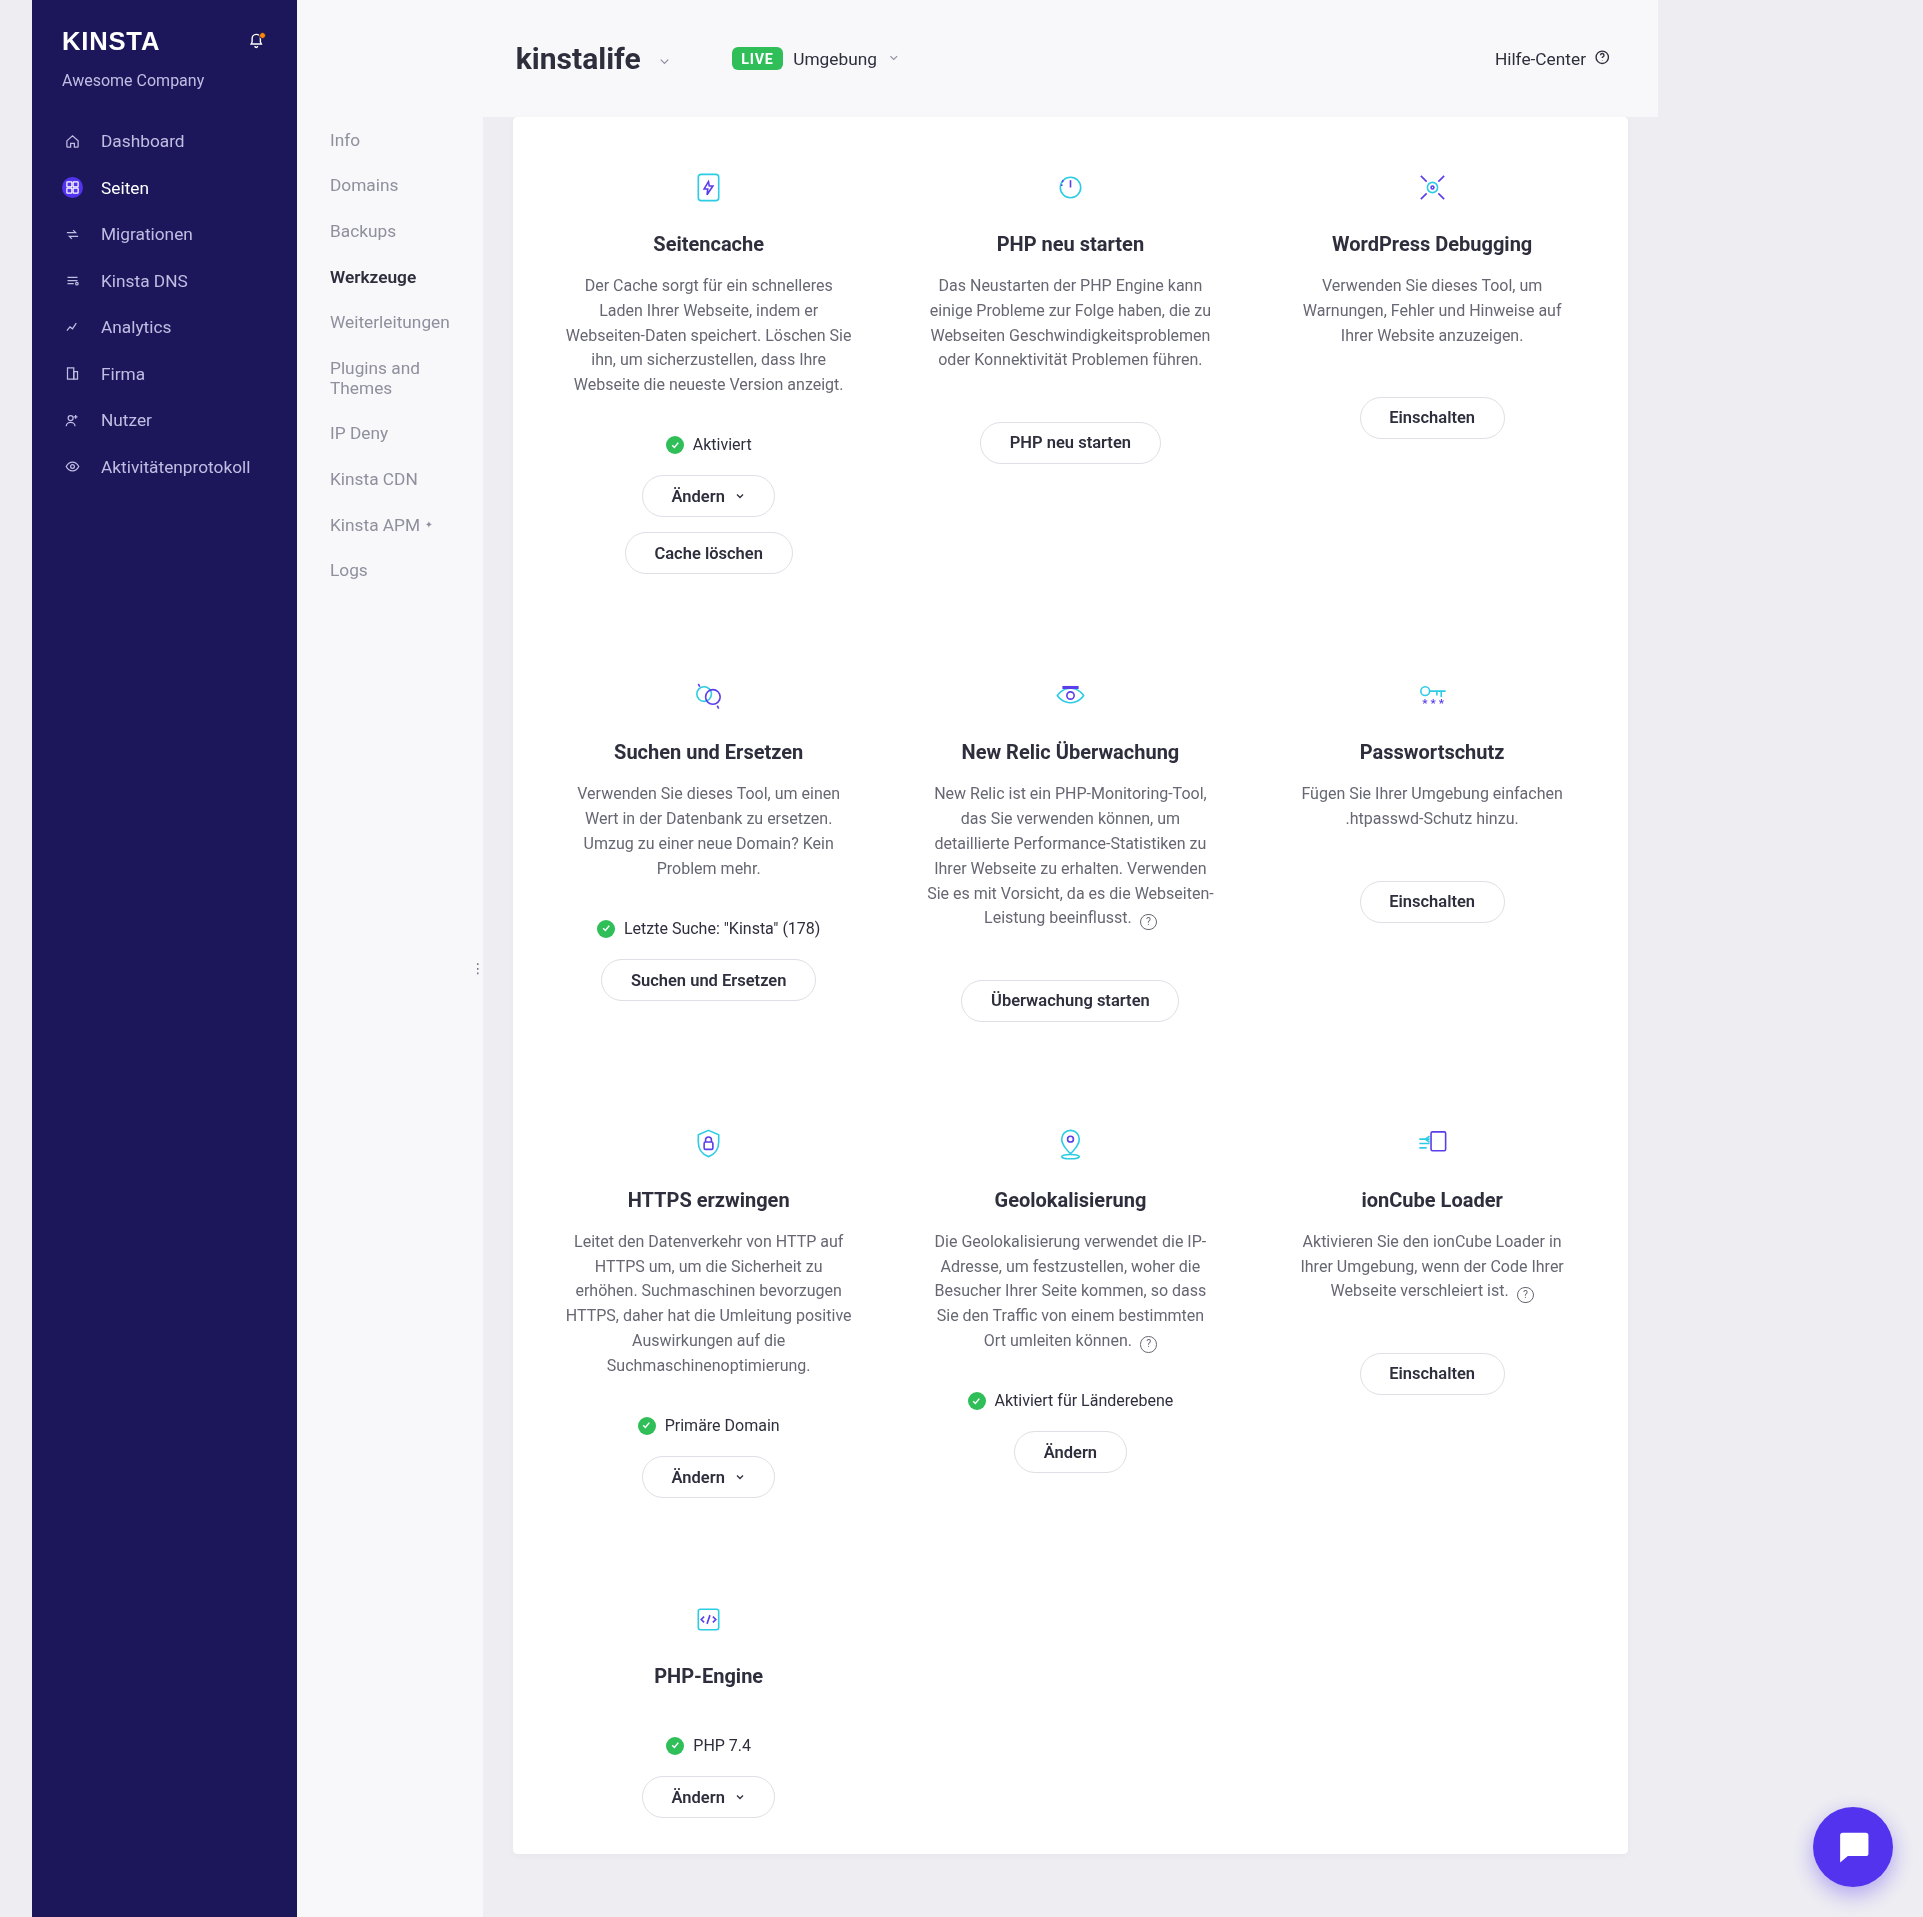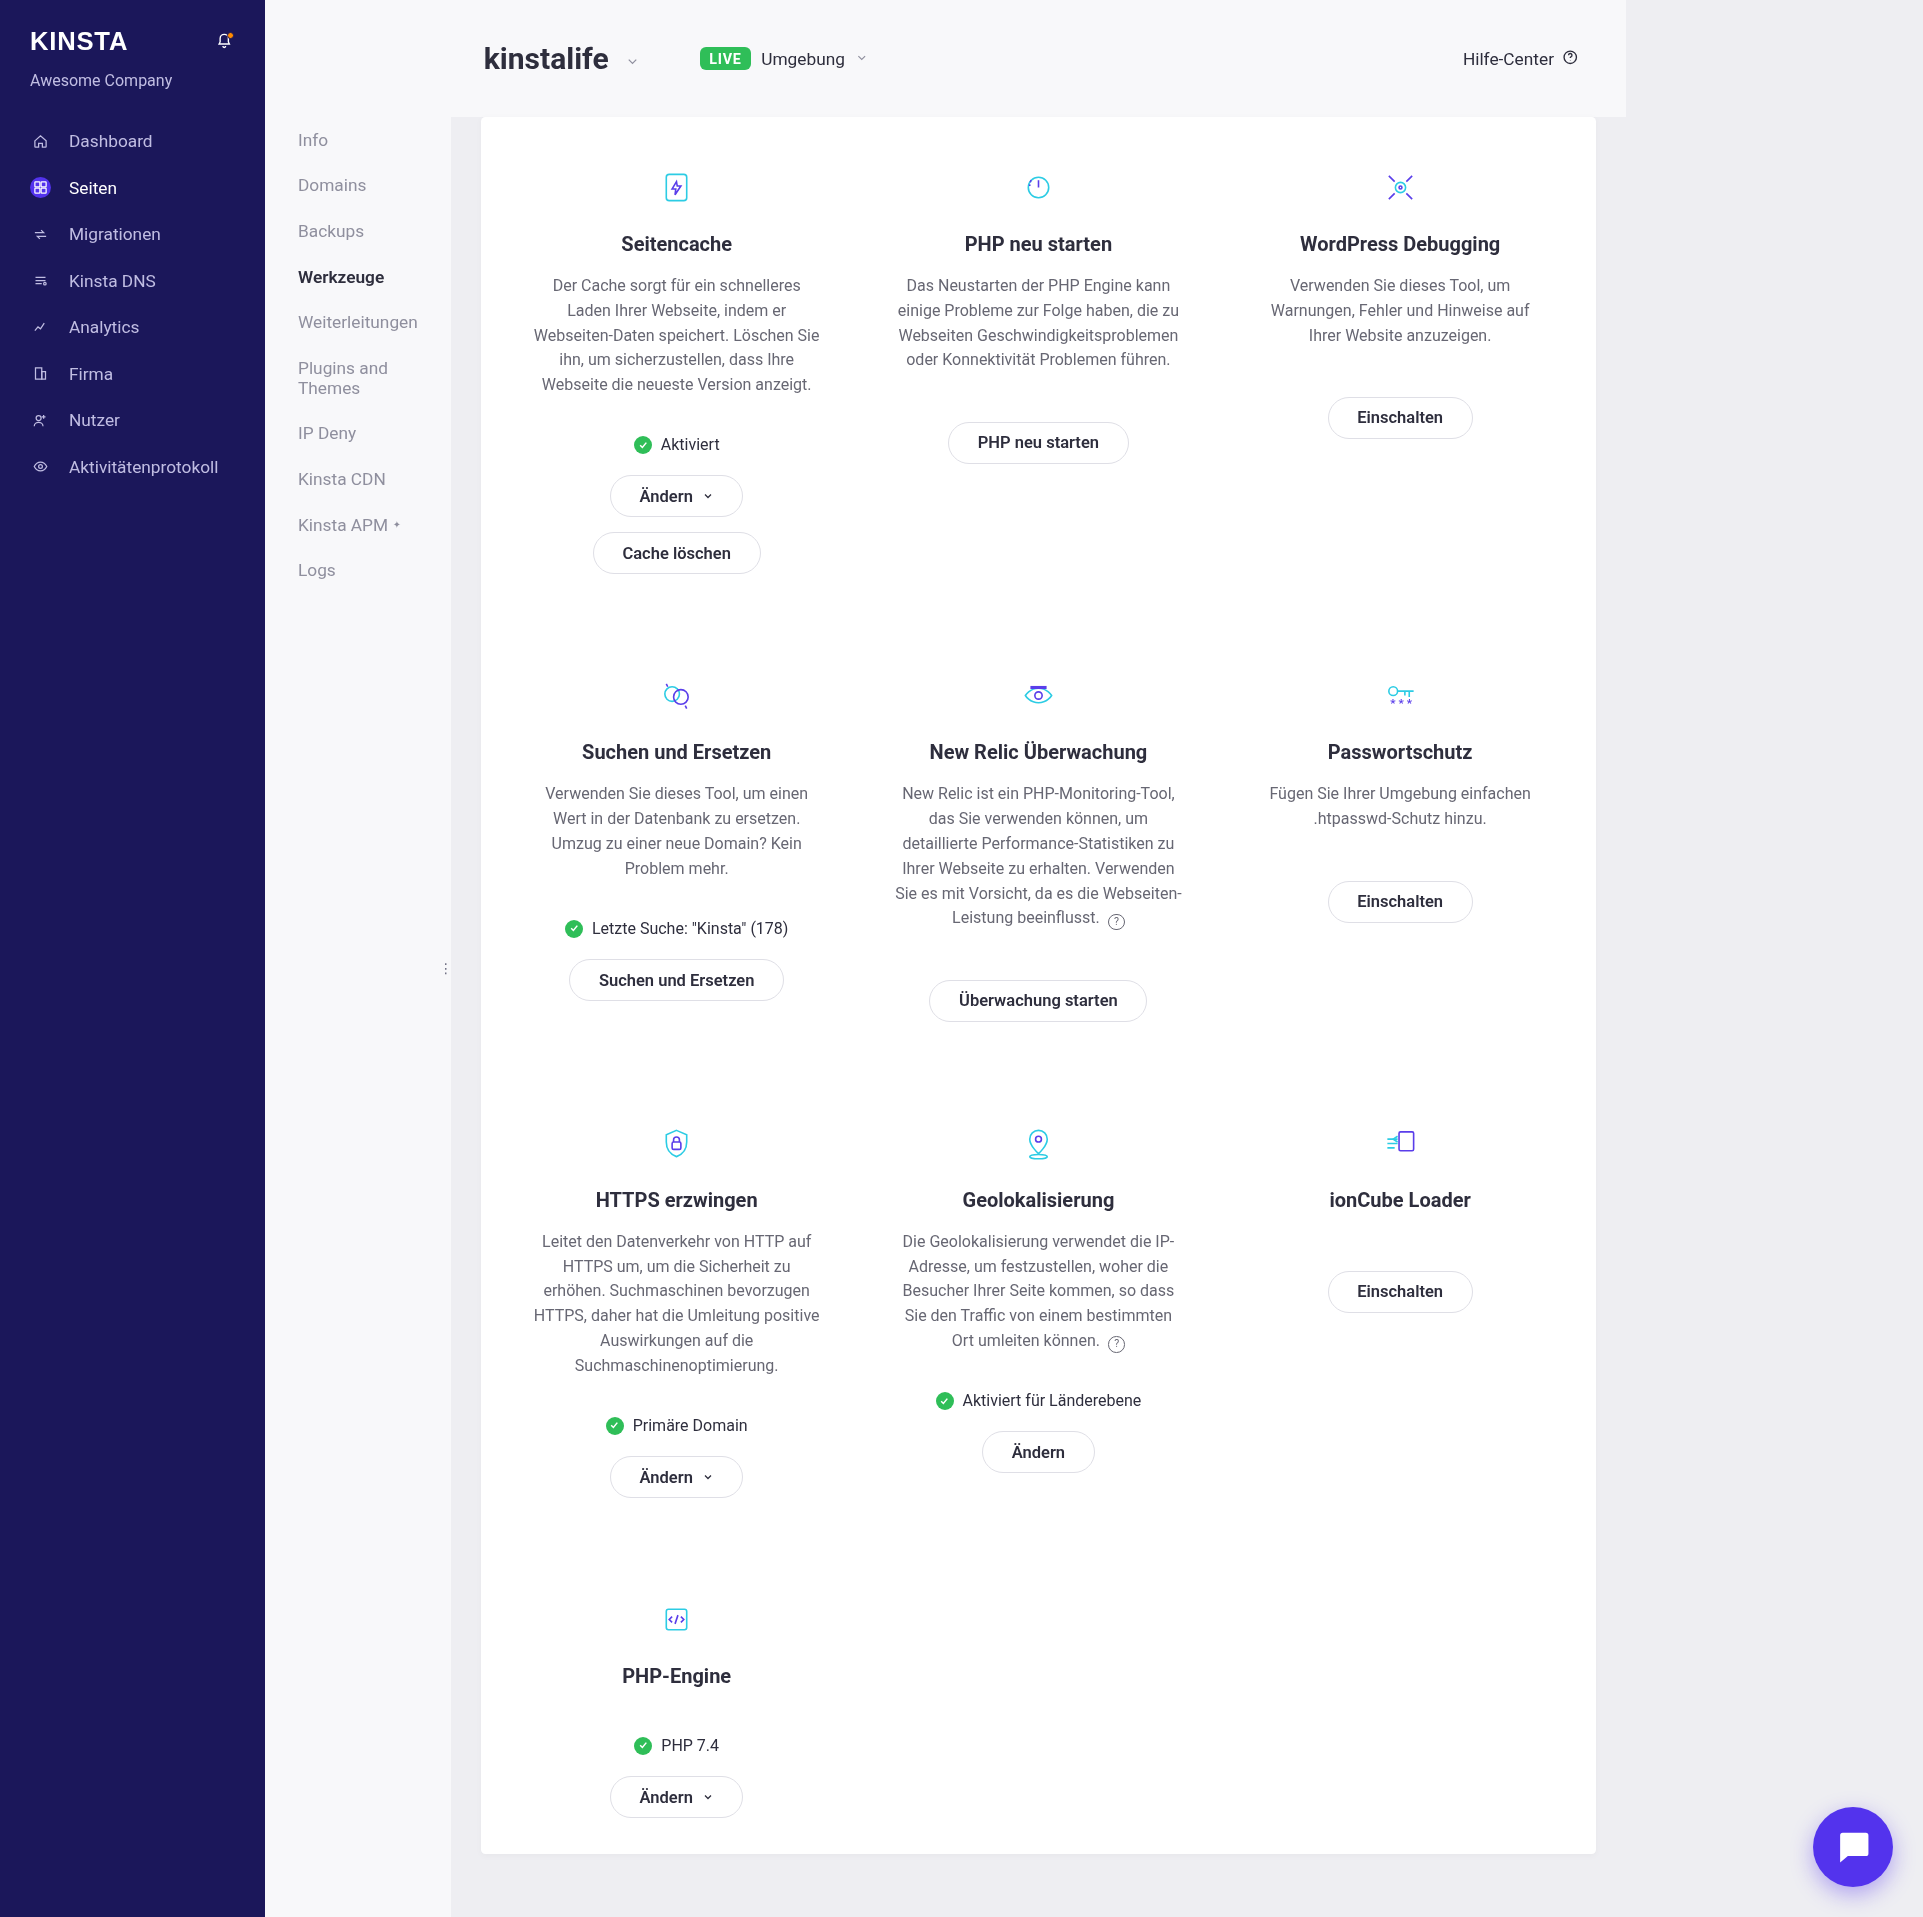--- a/index.html
+++ b/index.html
@@ -12,21 +12,21 @@
     --text-gray:#676773;
     --sidebar2:#F8F8FA;
     --bg:#EEEEF2;
     --card:#FFFFFF;
     --green:#2FBE58;
     --border:#DFDFE6;
     --shadow:0 1.5px 7.5px rgba(0,0,0,0.03);
   }
   *{box-sizing:border-box;font-family:-apple-system,BlinkMacSystemFont,"Segoe UI",Roboto,Helvetica,Arial,sans-serif;}
   body{margin:0;background:var(--bg);color:var(--text-dark);}
-  .app{display:flex;min-height:100vh;width:1626px;}
+  .app{display:flex;min-height:100vh;width:1626px;margin-left:32px;}
 
   
   .nav1{flex:0 0 265px;background:var(--navy);color:var(--text-light);display:flex;flex-direction:column;position:relative;}
   .nav1-top{padding:27px 30px 18px;}
   .brand-row{display:flex;align-items:center;justify-content:space-between;}
   .brand{font-size:25.6px;font-weight:800;letter-spacing:0.8px;font-family:Arial,sans-serif;text-transform:uppercase;}
   .bell{position:relative;width:21px;height:21px;display:flex;align-items:center;justify-content:center;}
   .bell svg{width:16.5px;height:16.5px;fill:none;stroke:#fff;stroke-width:2;}
   .bell .dot{position:absolute;top:0.8px;right:1.5px;width:6.8px;height:6.8px;background:#FF8A00;border-radius:50%;border:1.5px solid var(--navy);}
   .company{margin-top:15px;font-size:16px;color:#C0BDE2;}
@@ -400,20 +400,21 @@
           </div>
           <div class="tool single-action">
             <div class="t-icon">
               <svg class="fill-none" viewBox="0 0 48 48" stroke-width="2.2">
                 <rect x="22" y="8" width="20" height="26" rx="2" class="stroke-purple"></rect>
                 <path d="M6 18h14M6 24h14M6 30h10" class="stroke-cyan"></path>
                 <path d="M20 14l-6 4 6 4" class="stroke-cyan"></path>
               </svg>
             </div>
             <h3>ionCube Loader</h3>
+            <p><span>Aktivieren Sie den ionCube Loader in Ihrer Umgebung, wenn der Code Ihrer Webseite verschleiert ist.</span> <span class="info-q">?</span></p>
             <div class="btns">
               <button class="btn">
                 <span>Einschalten</span>
               </button>
             </div>
           </div>
           <div class="tool">
             <div class="t-icon">
               <svg class="fill-none" viewBox="0 0 48 48" stroke-width="2.2">
                 <rect x="10" y="10" width="28" height="28" rx="3" class="stroke-cyan"></rect>

